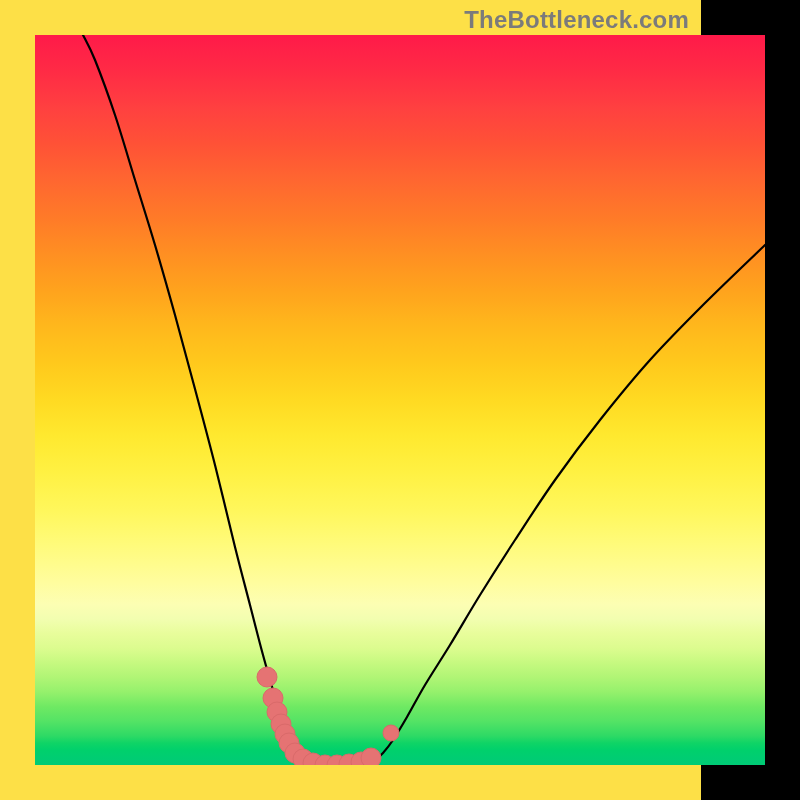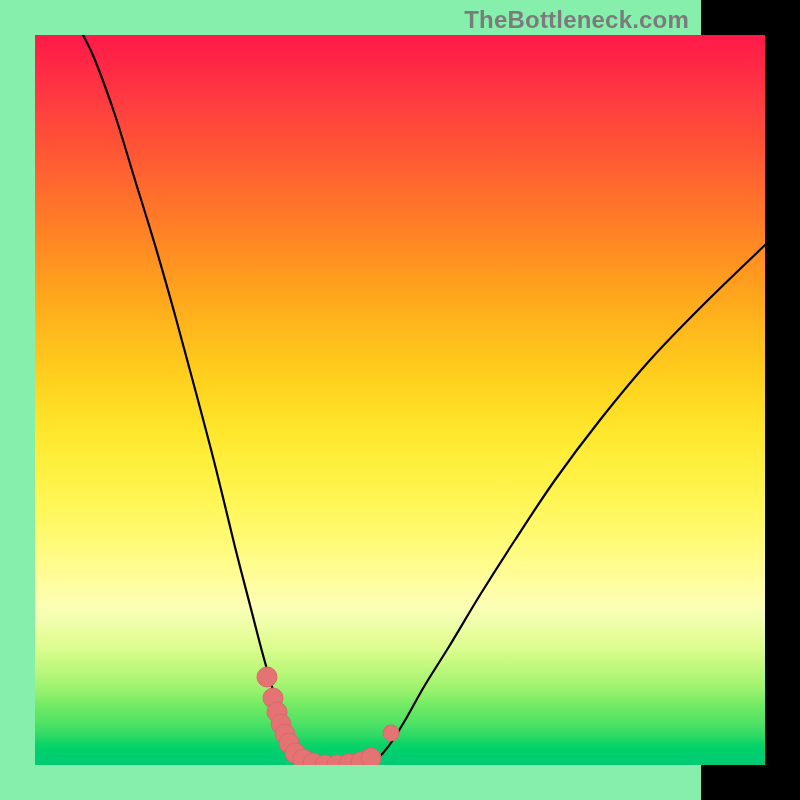--- a/index.html
+++ b/index.html
@@ -9,21 +9,21 @@
     height: 800px;
     background: #000000;
     overflow: hidden;
   }
   .frame {
     position: absolute;
     top: 0;
     left: 0;
     width: 701px;
     height: 800px;
-    background: #86efac;
+    background: #fde047;
   }
   .plot-area {
     position: absolute;
     top: 35px;
     left: 35px;
     width: 730px;
     height: 730px;
     background: linear-gradient(
       to bottom,
       #ff1a49 0%,

